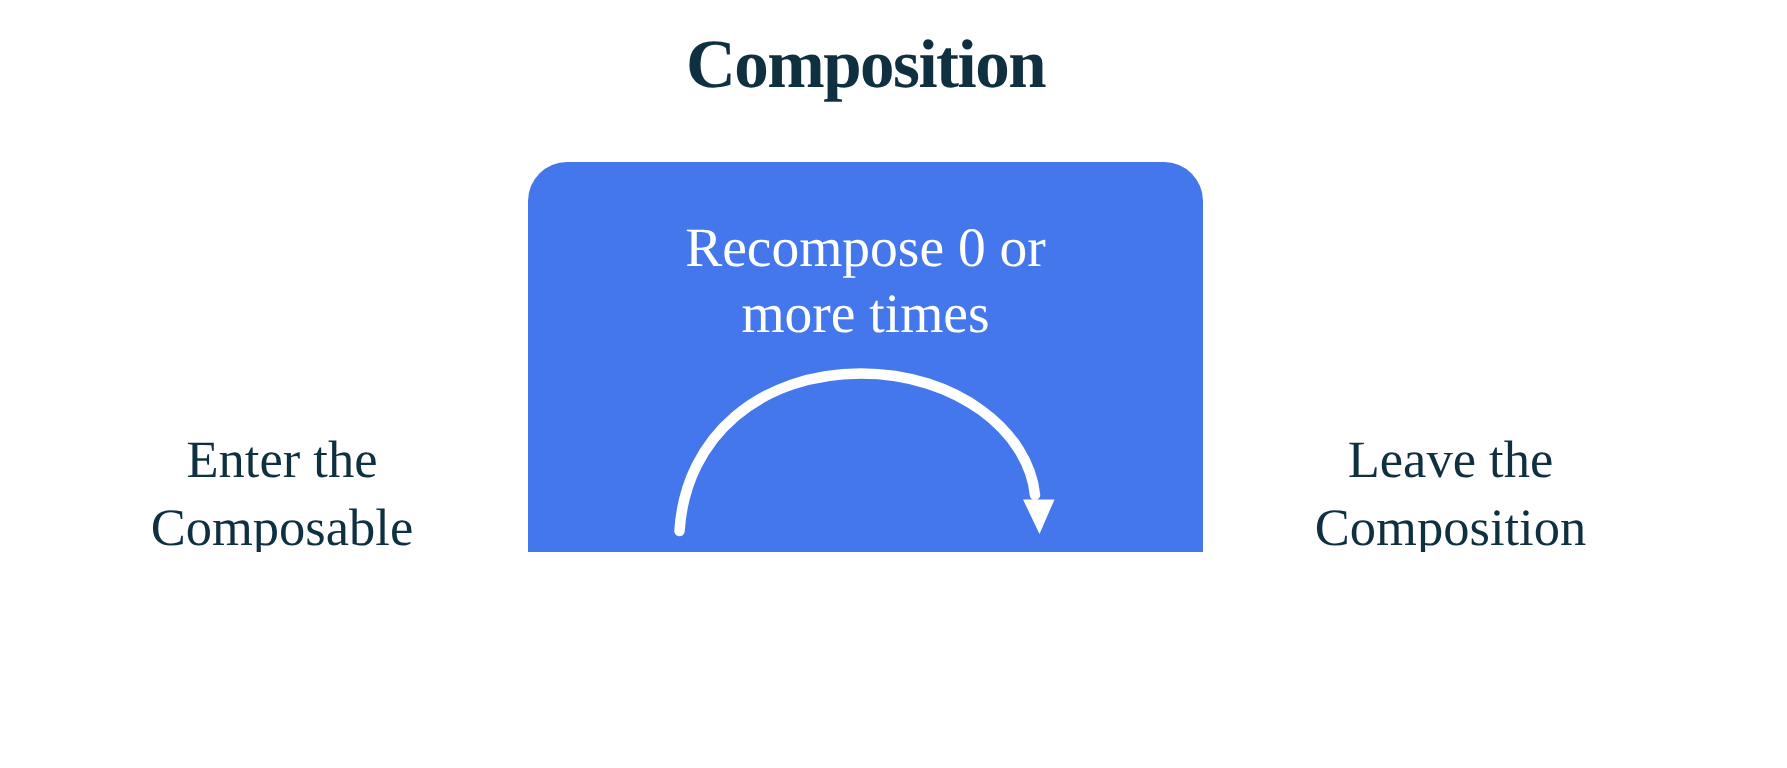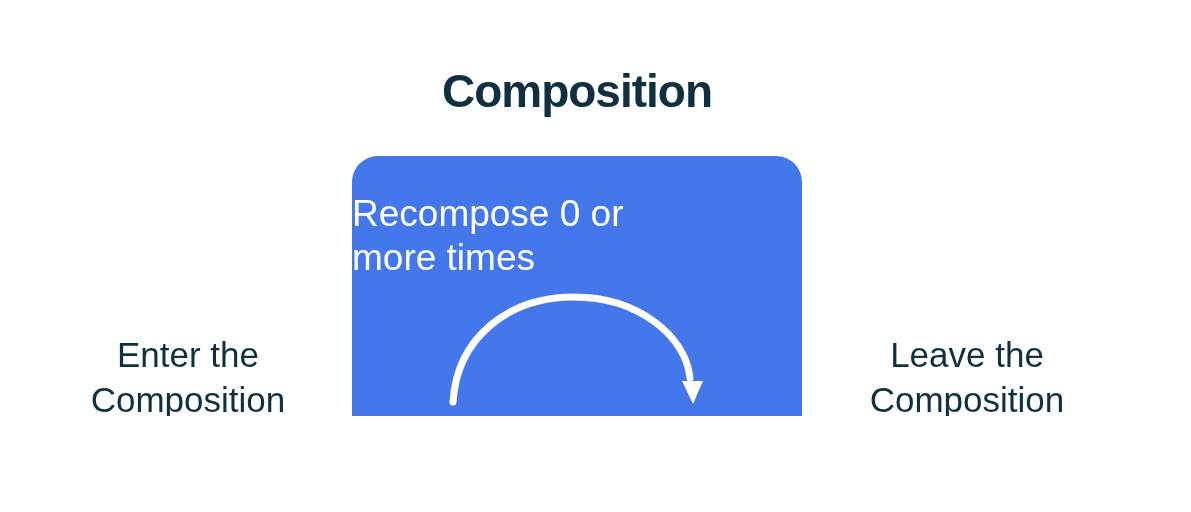--- a/index.html
+++ b/index.html
@@ -5,24 +5,23 @@
   html, body {
     margin: 0;
     padding: 0;
     background: #ffffff;
   }
   .stage {
     position: relative;
     width: 1191px;
     height: 368px;
     background: var(--background, #ffffff);
-    font-family: Liberation Sans, sans-serif;
+    font-family: Liberation Serif, serif;
     overflow: hidden;
     color: var(--ink, #0F3040);
-    margin-top: 48px;
   }
   .title {
     position: absolute;
     left: 352px;
     top: 16px;
     width: 450px;
     margin: 0;
     text-align: center;
     font-size: 46px;
     font-weight: 700;
@@ -36,20 +35,21 @@
     width: 450px;
     height: 385px;
     background: var(--blue, #4377EB);
     border-radius: 26px;
   }
   .recompose-label {
     position: absolute;
     left: 352px;
     top: 144px;
     width: 450px;
+    text-align: center;
     font-size: 37px;
     line-height: 44px;
     color: var(--white, #ffffff);
     white-space: pre-line;
   }
   .arc-svg, .flow-svg {
     position: absolute;
     left: 0;
     top: 0;
     width: 1191px;
@@ -112,17 +112,17 @@
       <line x1="27" y1="410" x2="368" y2="410"></line>
       <polygon points="366,393 366,427 404,410"></polygon>
     </g>
     <g>
       <line x1="749" y1="410" x2="1130" y2="410"></line>
       <polygon points="1128,393 1128,427 1166,410"></polygon>
     </g>
   </svg>
 
   <div class="side-label enter">Enter the
-Composition</div>
+Composable</div>
   <div class="side-label leave">Leave the
 Composition</div>
 
 </div>
 
 </body></html>

